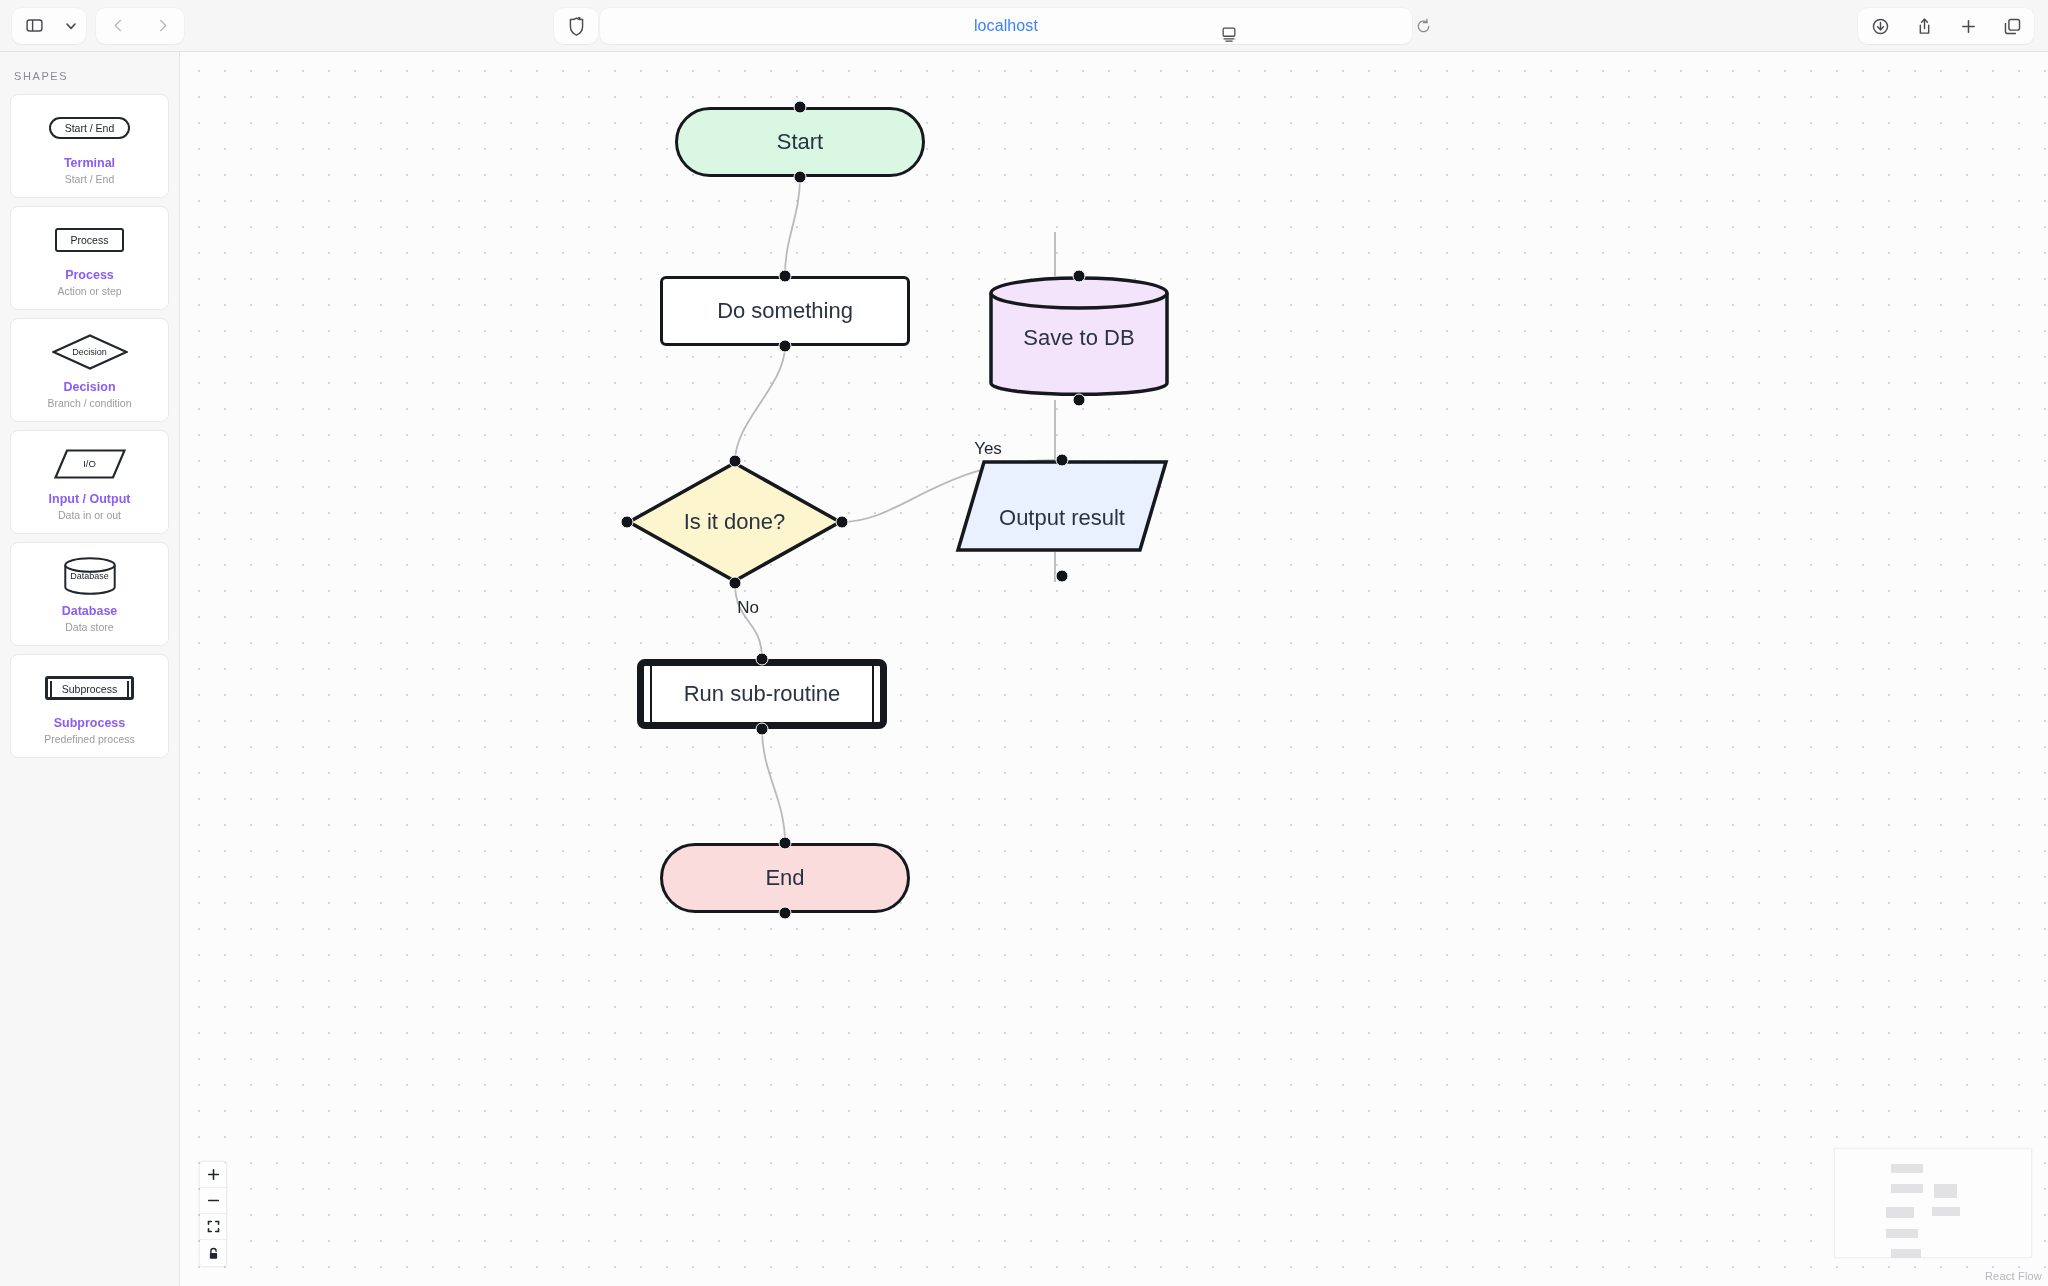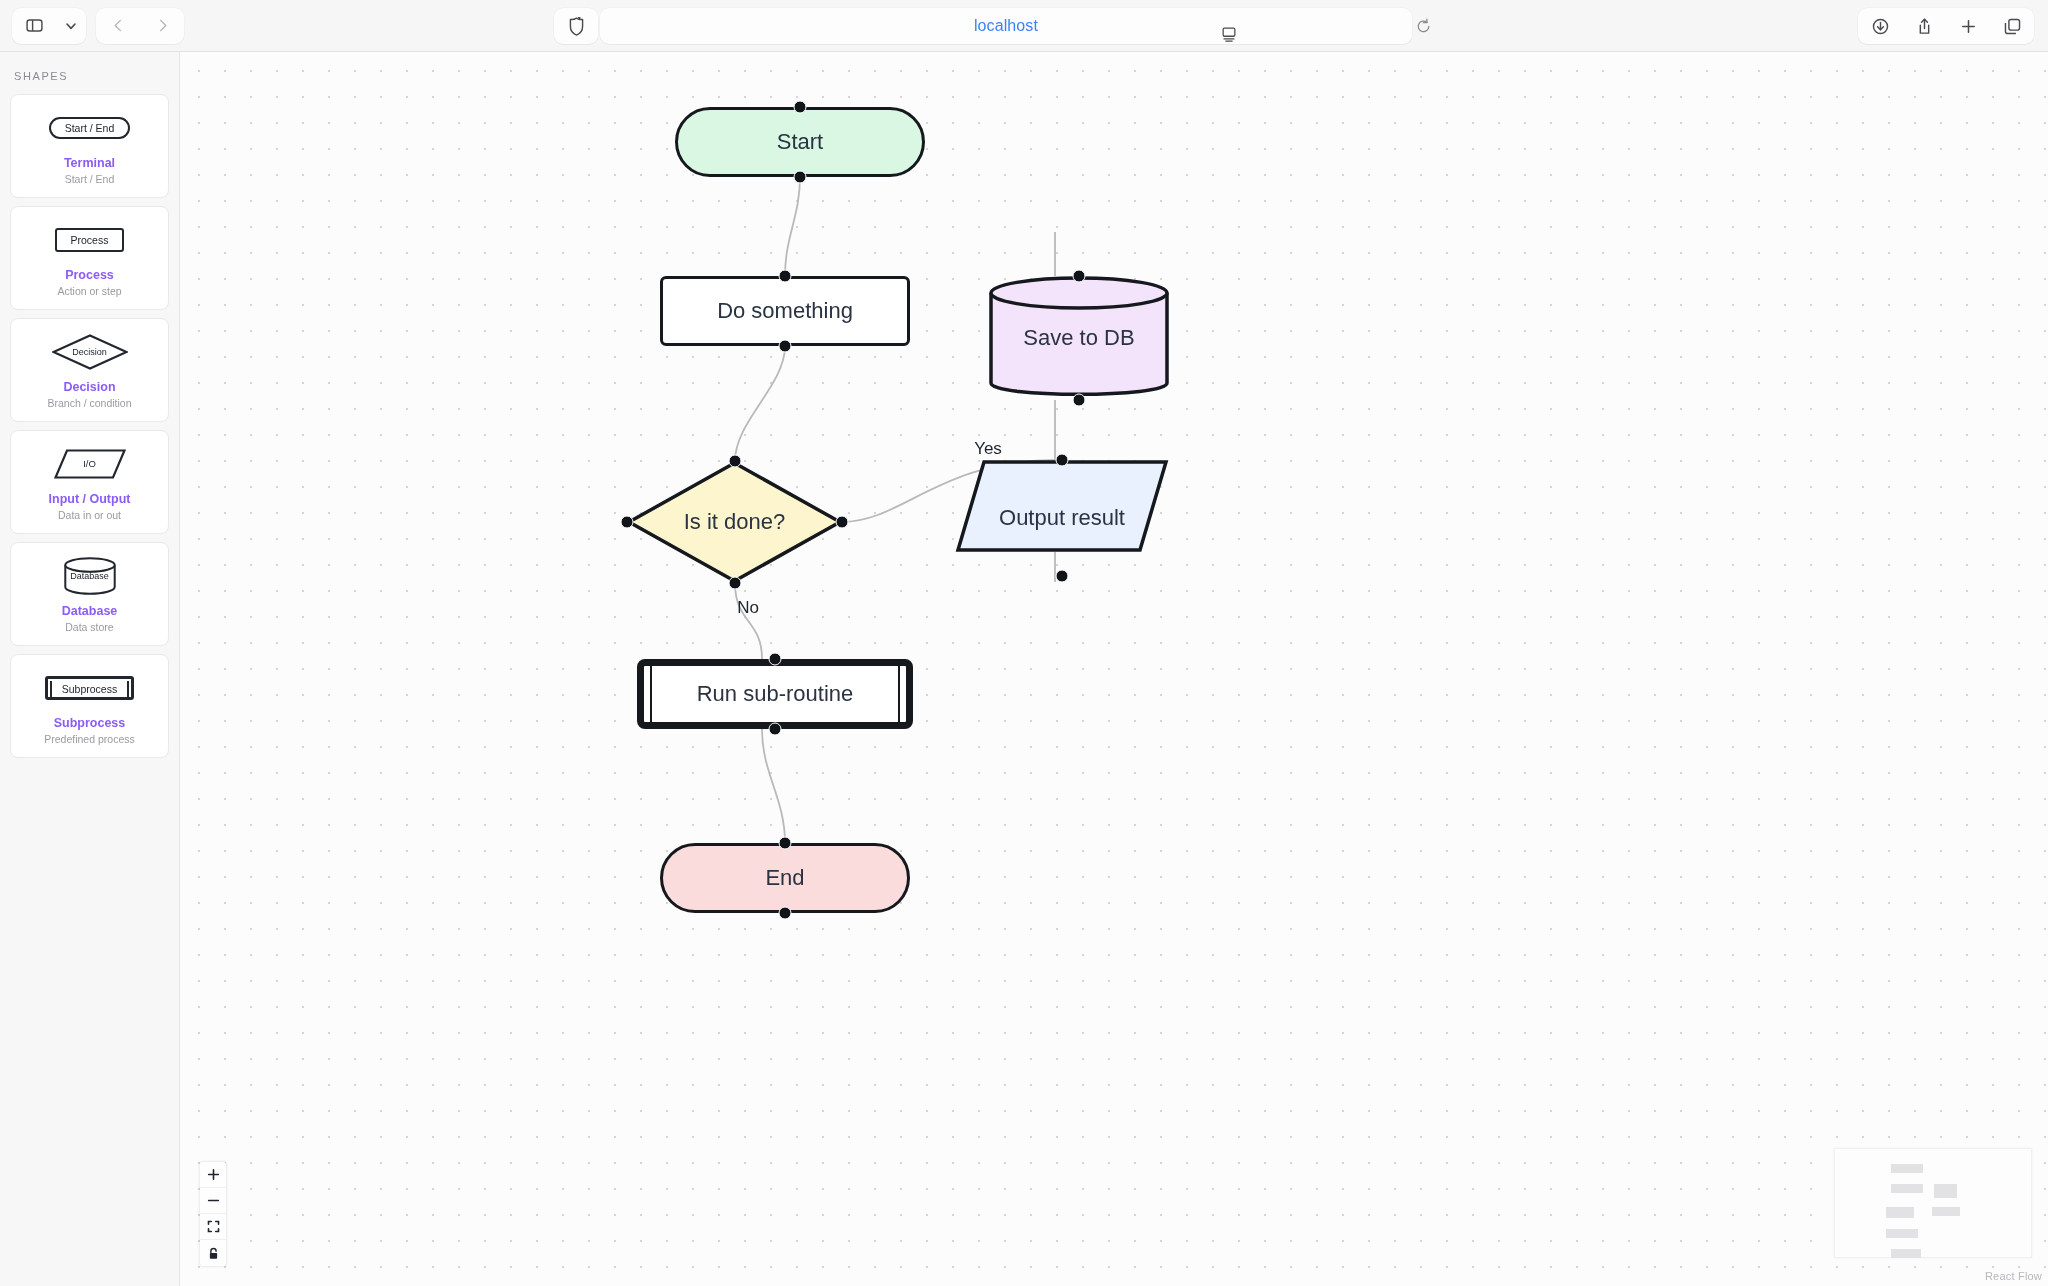--- a/index.html
+++ b/index.html
@@ -444,21 +444,21 @@
           <div class="handle h-bottom"></div>
         </div>
         <div class="node" style="left: 776px; top: 408px; width: 212px; height: 116px; text-decoration: underline;">
           <svg class="n-svg" viewBox="0 0 212 92" preserveAspectRatio="none">
             <polygon points="28,2 210,2 184,90 2,90" fill="#e8f1fd" stroke="#15181d" stroke-width="3.5" vector-effect="non-scaling-stroke"></polygon>
           </svg>
           <div class="node-label">Output result</div>
           <div class="handle h-top"></div>
           <div class="handle h-bottom"></div>
         </div>
-        <div class="node" style="left: 457px; top: 607px; width: 276px; height: 70px;">
+        <div class="node" style="left: 457px; top: 607px; width: 250px; height: 70px;">
           <div class="n-sub-outer" style="background: rgb(255, 255, 255);"></div>
           <div class="n-sub-inner"></div>
           <div class="node-label">Run sub-routine</div>
           <div class="handle h-top"></div>
           <div class="handle h-bottom"></div>
         </div>
         <div class="node" style="left: 480px; top: 791px; width: 250px; height: 70px;">
           <div class="n-terminal" style="background: rgb(251, 220, 221);"></div>
           <div class="node-label">End</div>
           <div class="handle h-top"></div>

